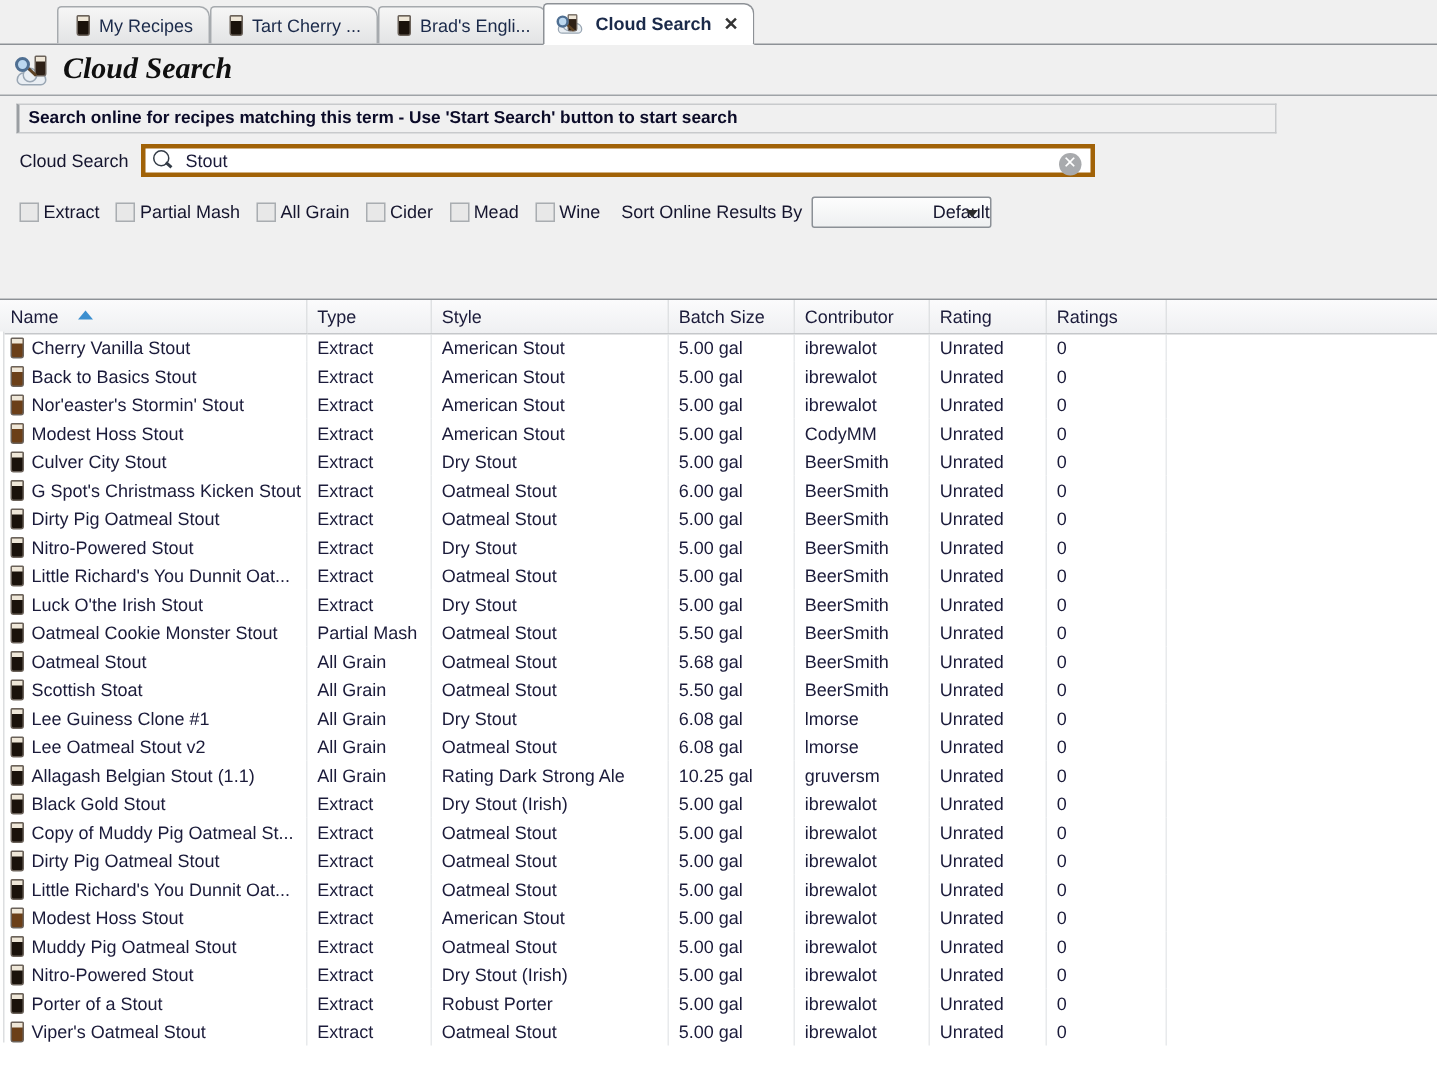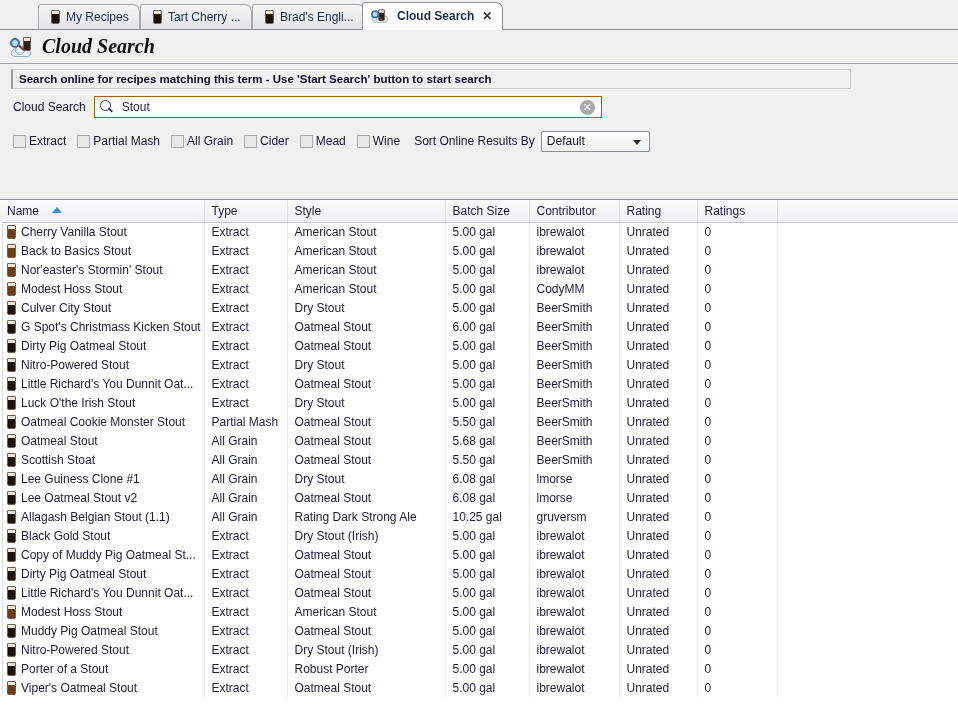--- a/index.html
+++ b/index.html
@@ -156,23 +156,23 @@
   
   .search-row {
     position: absolute; left: 0; top: 93px;
     width: 958px; height: 28px;
     display: flex; align-items: center;
     padding-left: 13px;
   }
   .search-label { font-size: 12px; color: #15152e; margin-right: 8px; }
   .search-box {
     position: relative;
-    width: 508px; height: 22px;
+    width: 636px; height: 22px;
     background: #ffffff;
-    border: 1px solid #a16207;
+    border: 3px solid #a16207;
     display: flex; align-items: center;
   }
   .mag {
     position: relative; width: 14px; height: 14px;
     margin: 0 6px 0 5px; flex: 0 0 auto;
   }
   .mag::before {
     content: ""; position: absolute; left: 0; top: 0;
     width: 9px; height: 9px;
     border: 1.6px solid #333b46; border-radius: 50%;
@@ -207,28 +207,29 @@
   .cb {
     width: 13px; height: 13px;
     background: #e8e8e8;
     border: 1px solid #a9adb1;
     margin-right: 3px; flex: 0 0 auto;
   }
   .cb-label { font-size: 12px; color: #15152e; }
   .sort-label { font-size: 12px; color: #15152e; margin: 0 6px 0 3px; }
   .sort-select {
     position: relative;
-    width: 109px; height: 21px;
+    width: 120px; height: 21px;
     background: linear-gradient(#fdfdfd, #eef0f1);
     border: 1px solid #8b9096;
     border-radius: 2px;
     display: flex; align-items: center;
     padding-left: 5px;
     font-size: 12px; color: #15152e;
     cursor: default;
+    justify-content: flex-end;
   }
   .caret {
     position: absolute; right: 8px; top: 8px;
     width: 0; height: 0;
     border-left: 4.5px solid transparent;
     border-right: 4.5px solid transparent;
     border-top: 5px solid #2b2b2b;
   }
 
   

